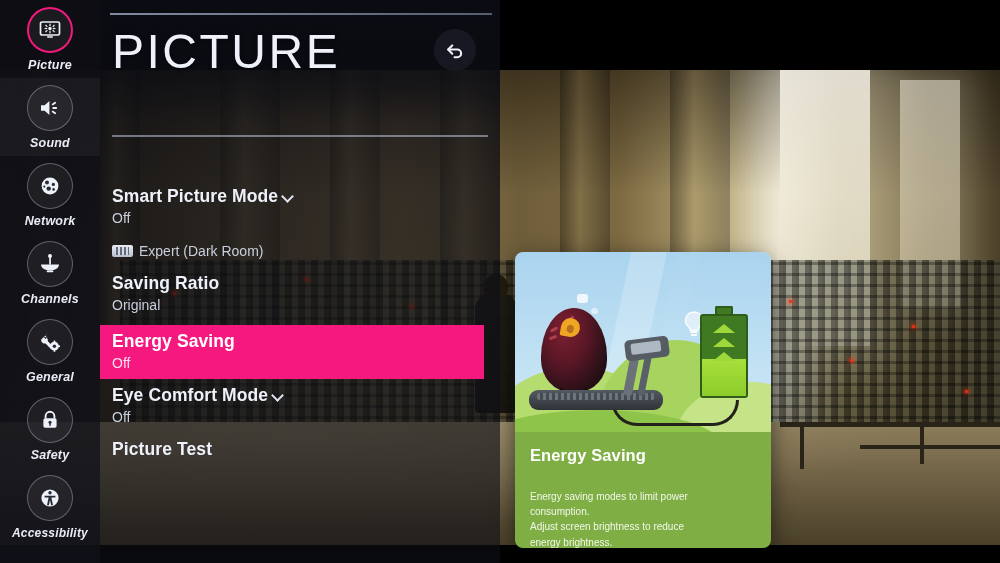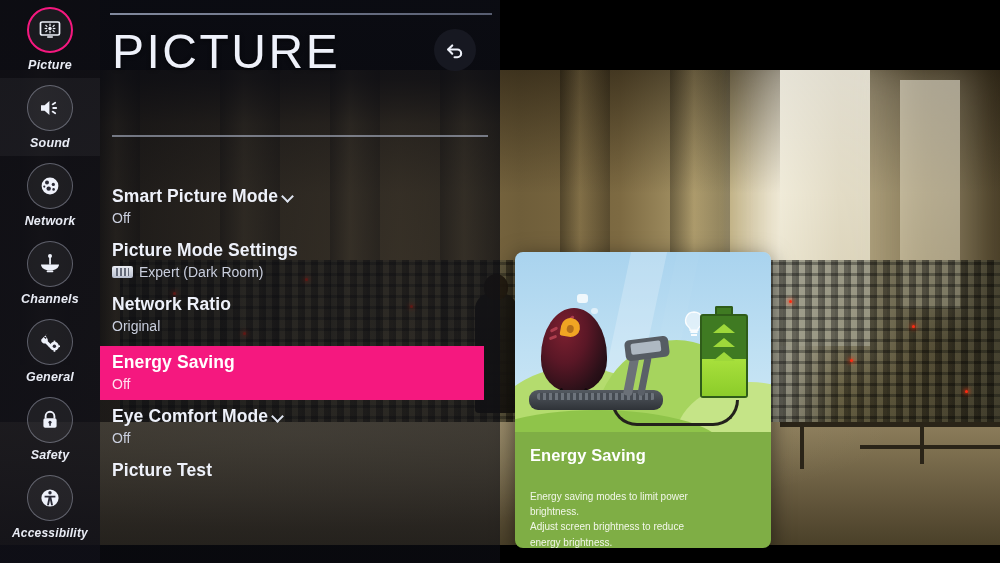--- a/index.html
+++ b/index.html
@@ -345,31 +345,28 @@
       <div class="row">
         <div class="row-title">
           <span>Smart Picture Mode</span>
           <span class="chev"></span>
         </div>
         <div class="row-val">
           <span>Off</span>
         </div>
       </div>
       <div class="row">
-        <div class="row-title">
-          <span>Picture Mode Settings</span>
-        </div>
         <div class="row-val">
           <span class="isf-badge"></span>
           <span>Expert (Dark Room)</span>
         </div>
       </div>
       <div class="row">
         <div class="row-title">
-          <span>Network Ratio</span>
+          <span>Saving Ratio</span>
         </div>
         <div class="row-val">
           <span>Original</span>
         </div>
       </div>
       <div class="row hl">
         <div class="row-title">
           <span>Energy Saving</span>
         </div>
         <div class="row-val">
@@ -430,18 +427,18 @@
       <div id="batt-fill"></div>
       <div class="bchev" style="top:8px"></div>
       <div class="bchev" style="top:22px"></div>
       <div class="bchev" style="top:36px"></div>
     </div>
   </div>
   <div id="card-body">
     <div id="card-title">Energy Saving</div>
     <div id="card-desc">
       <span>Energy saving modes to limit power</span>
-      <span>brightness.</span>
+      <span>consumption.</span>
       <span>Adjust screen brightness to reduce</span>
       <span>energy brightness.</span>
     </div>
   </div>
 </aside>
 
 </body></html>

